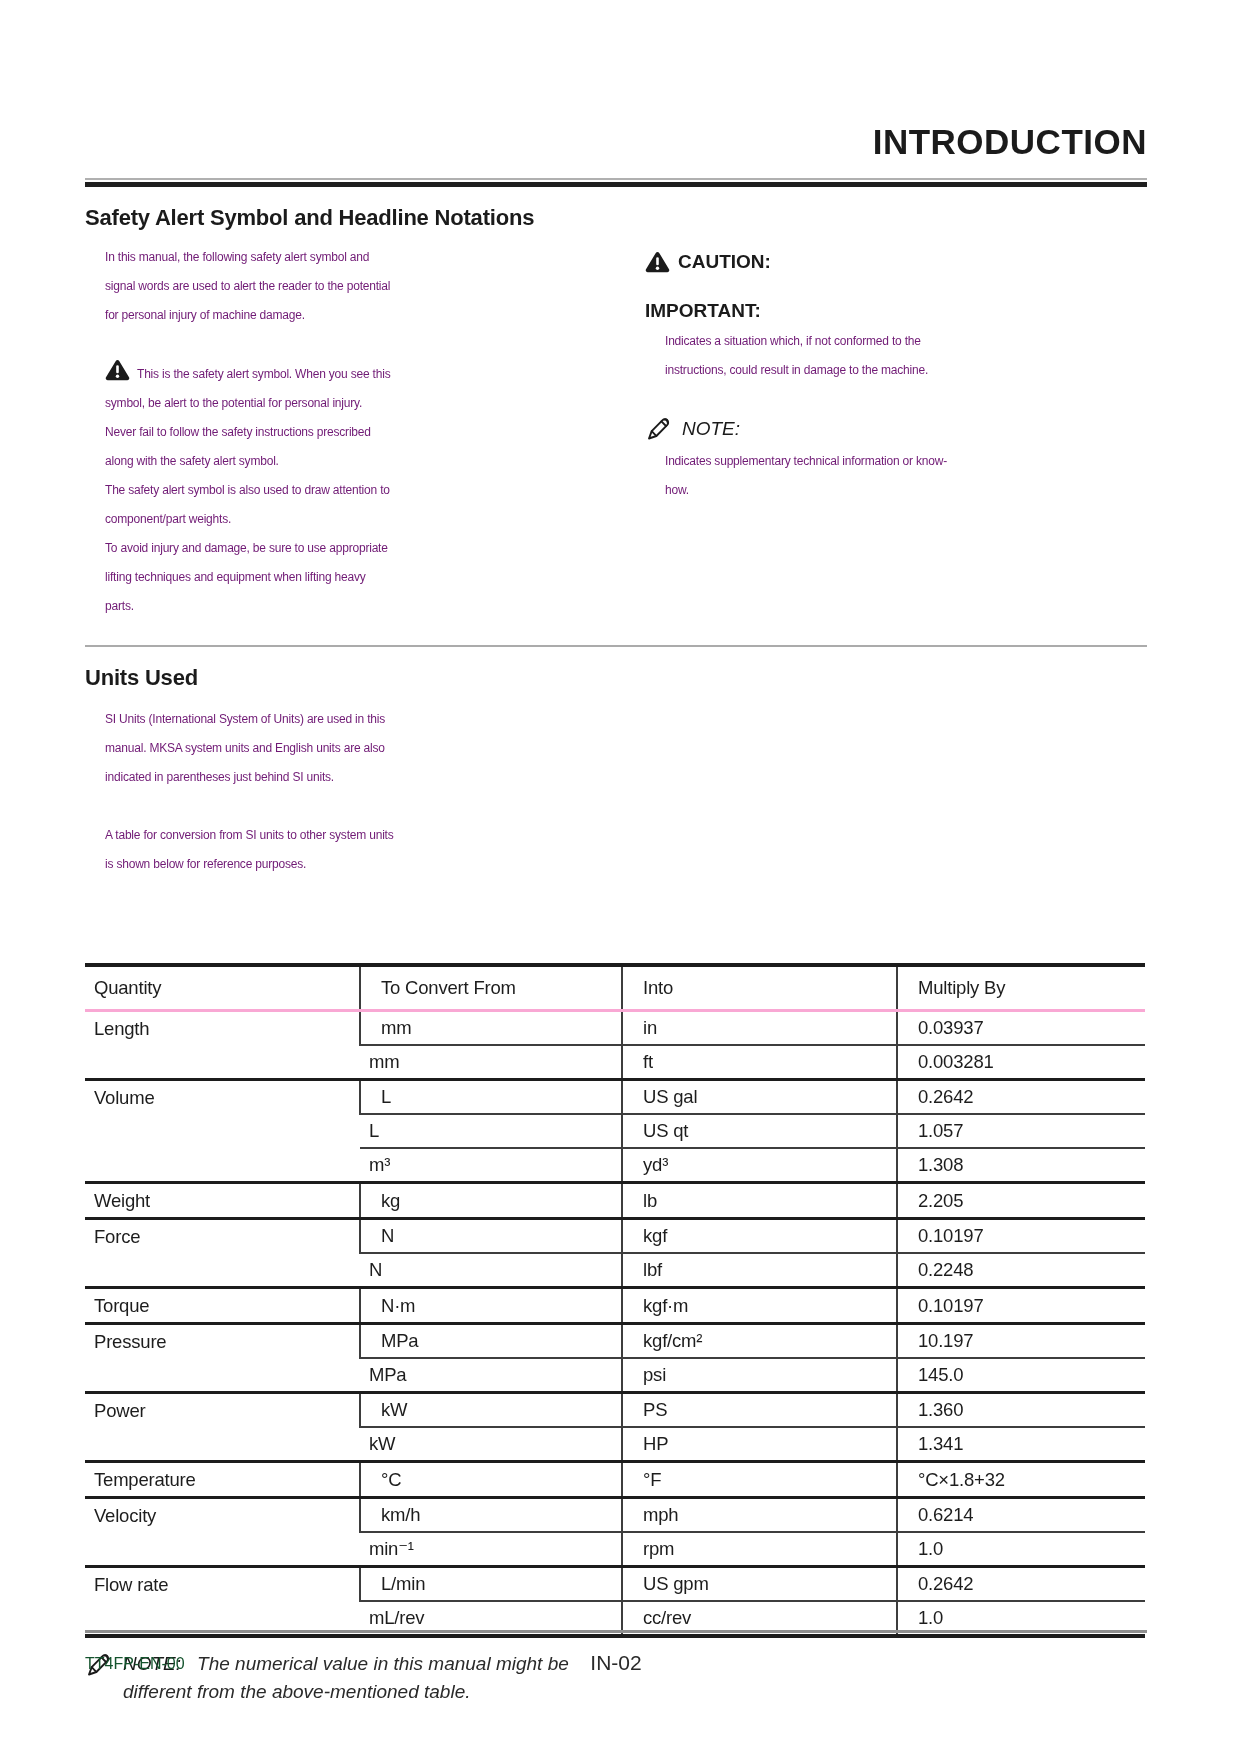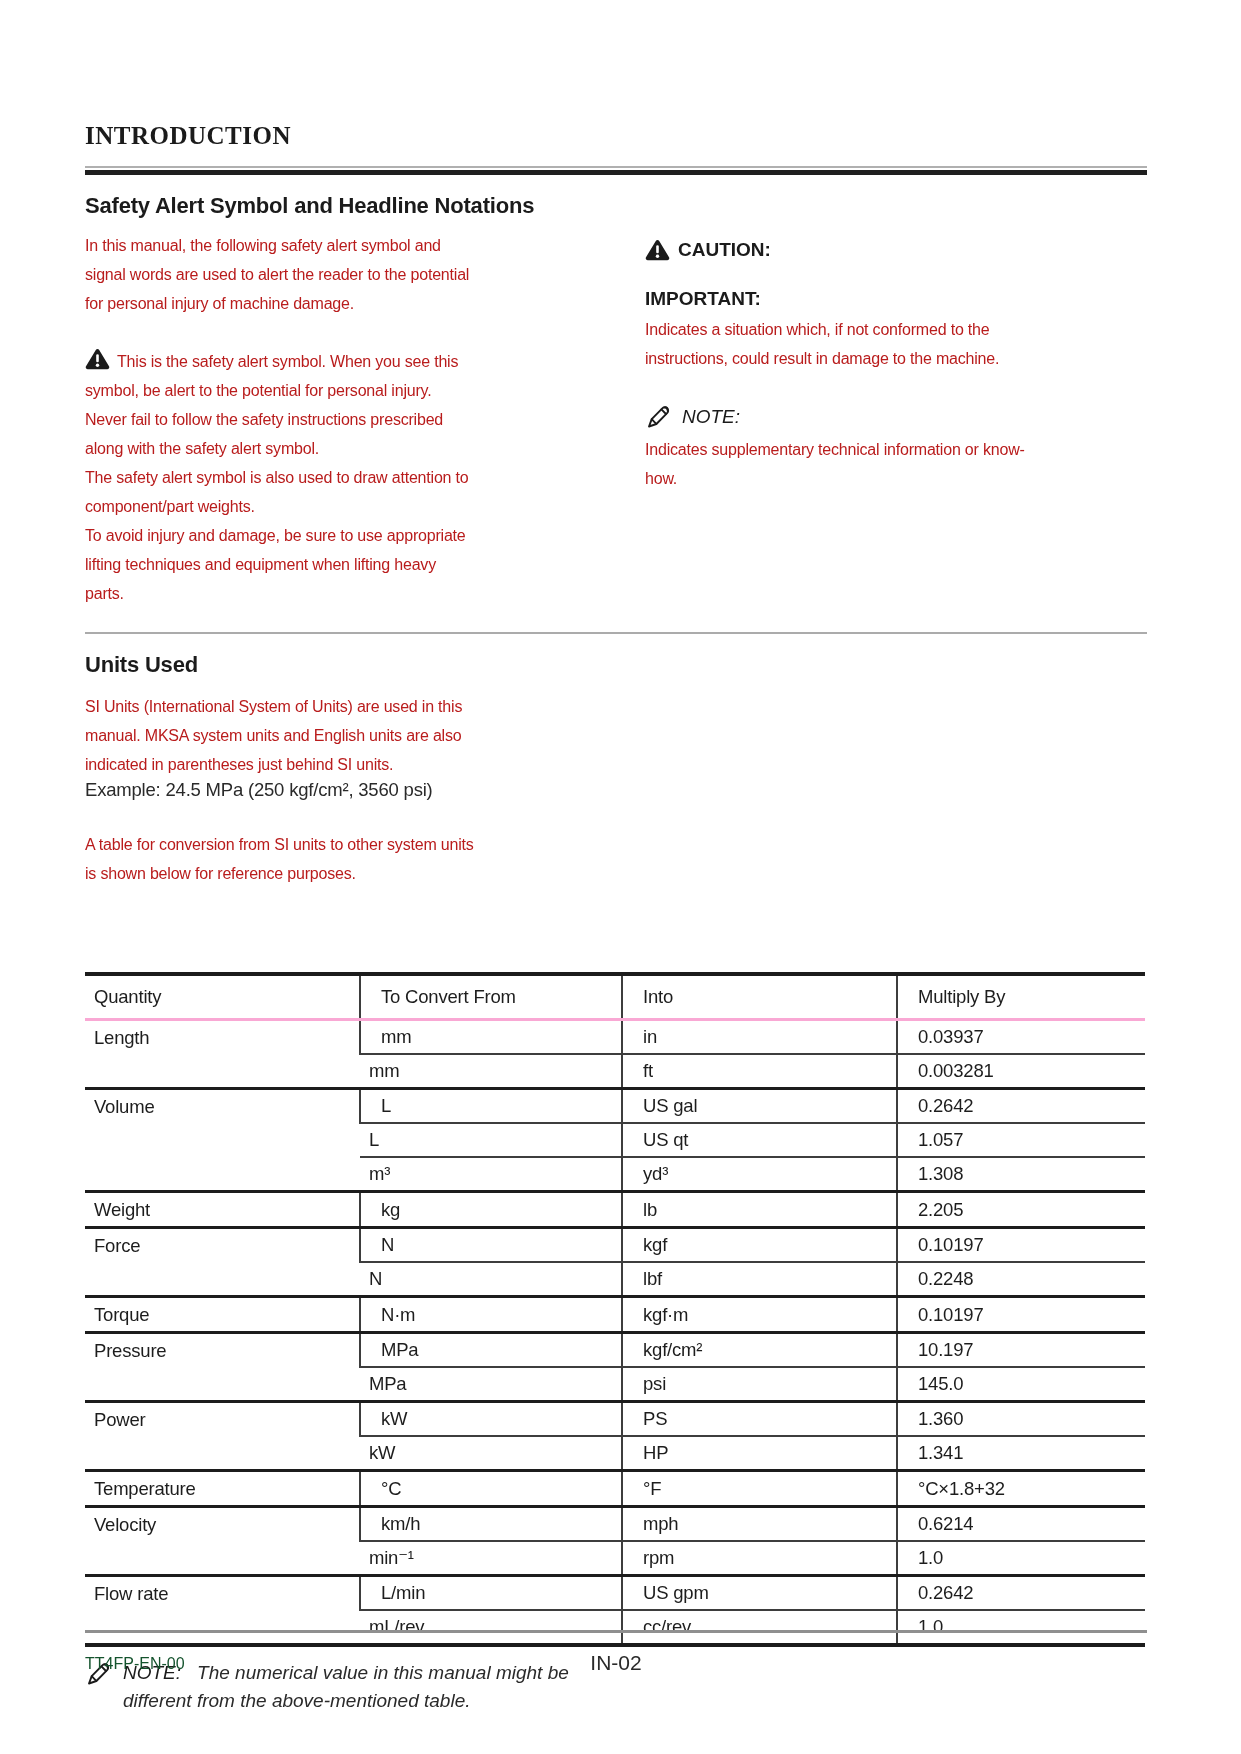--- a/index.html
+++ b/index.html
@@ -10,46 +10,46 @@
     margin:0 auto;
     background:#ffffff;
     font-family:"Liberation Sans","DejaVu Sans",sans-serif;
     color:#262626;
     overflow:hidden;
   }
   .content { position:absolute; left:85px; top:0; width:1062px; }
 
   .doc-title {
     margin-top:122px;
-    text-align:left;
-    font-size:25px; font-weight:bold;
+    text-align:right;
+    font-size:35px; font-weight:bold;
     letter-spacing:0.5px;
     color:#1b1b1b;
-    font-family:Liberation Serif, serif;
   }
   .title-rule-thin { margin-top:16px; height:2px; background:#b0b0b0; }
   .title-rule-thick { margin-top:2px; height:5px; background:#1f1f1f; }
 
   .section-heading {
     margin-top:18px;
     font-size:22px; font-weight:bold;
     color:#1b1b1b;
     letter-spacing:-0.2px;
   }
 
   .cols { display:flex; margin-top:12px; }
   .col-left  { width:505px; }
   .col-gap   { width:55px; flex:none; }
   .col-right { width:502px; }
 
   .body-text {
-    font-size:16px; line-height:29px;
+    font-size:12px; line-height:29px;
     letter-spacing:-0.2px;
     white-space:pre-line;
-    color:#b91c1c;
+    color:#701a75;
+    margin-left:20px;
   }
   .alert-para { margin-top:29px; }
   .tri-icon { display:inline-block; width:25px; height:22px; vertical-align:-3px; margin-right:7px; }
 
   .advice-block { margin-top:8px; }
   .advice-header { display:flex; align-items:center;text-align:center; }
   .advice-header .tri-icon { margin-right:8px; }
   .advice-label { font-size:19px; font-weight:bold; color:#1b1b1b; }
   .advice-body { margin-top:5px; }
   .mt-block { margin-top:27px; }
@@ -179,21 +179,20 @@
     <div class="section-heading">Units Used</div>
 
     <div class="cols units-cols">
       <div class="col-left">
         <div class="body-text">SI Units (International System of Units) are used in this
 manual. MKSA system units and English units are also
 indicated in parentheses just behind SI units.</div>
       </div>
       <div class="col-gap"></div>
       <div class="col-right">
-        <div class="example-line">Example: 24.5 MPa (250 kgf/cm², 3560 psi)</div>
         <div class="body-text table-intro">A table for conversion from SI units to other system units
 is shown below for reference purposes.</div>
       </div>
     </div>
 
     <div class="conv-table-wrap">
       <table class="conv">
         <colgroup>
             <col class="c1">
             <col class="c2">

